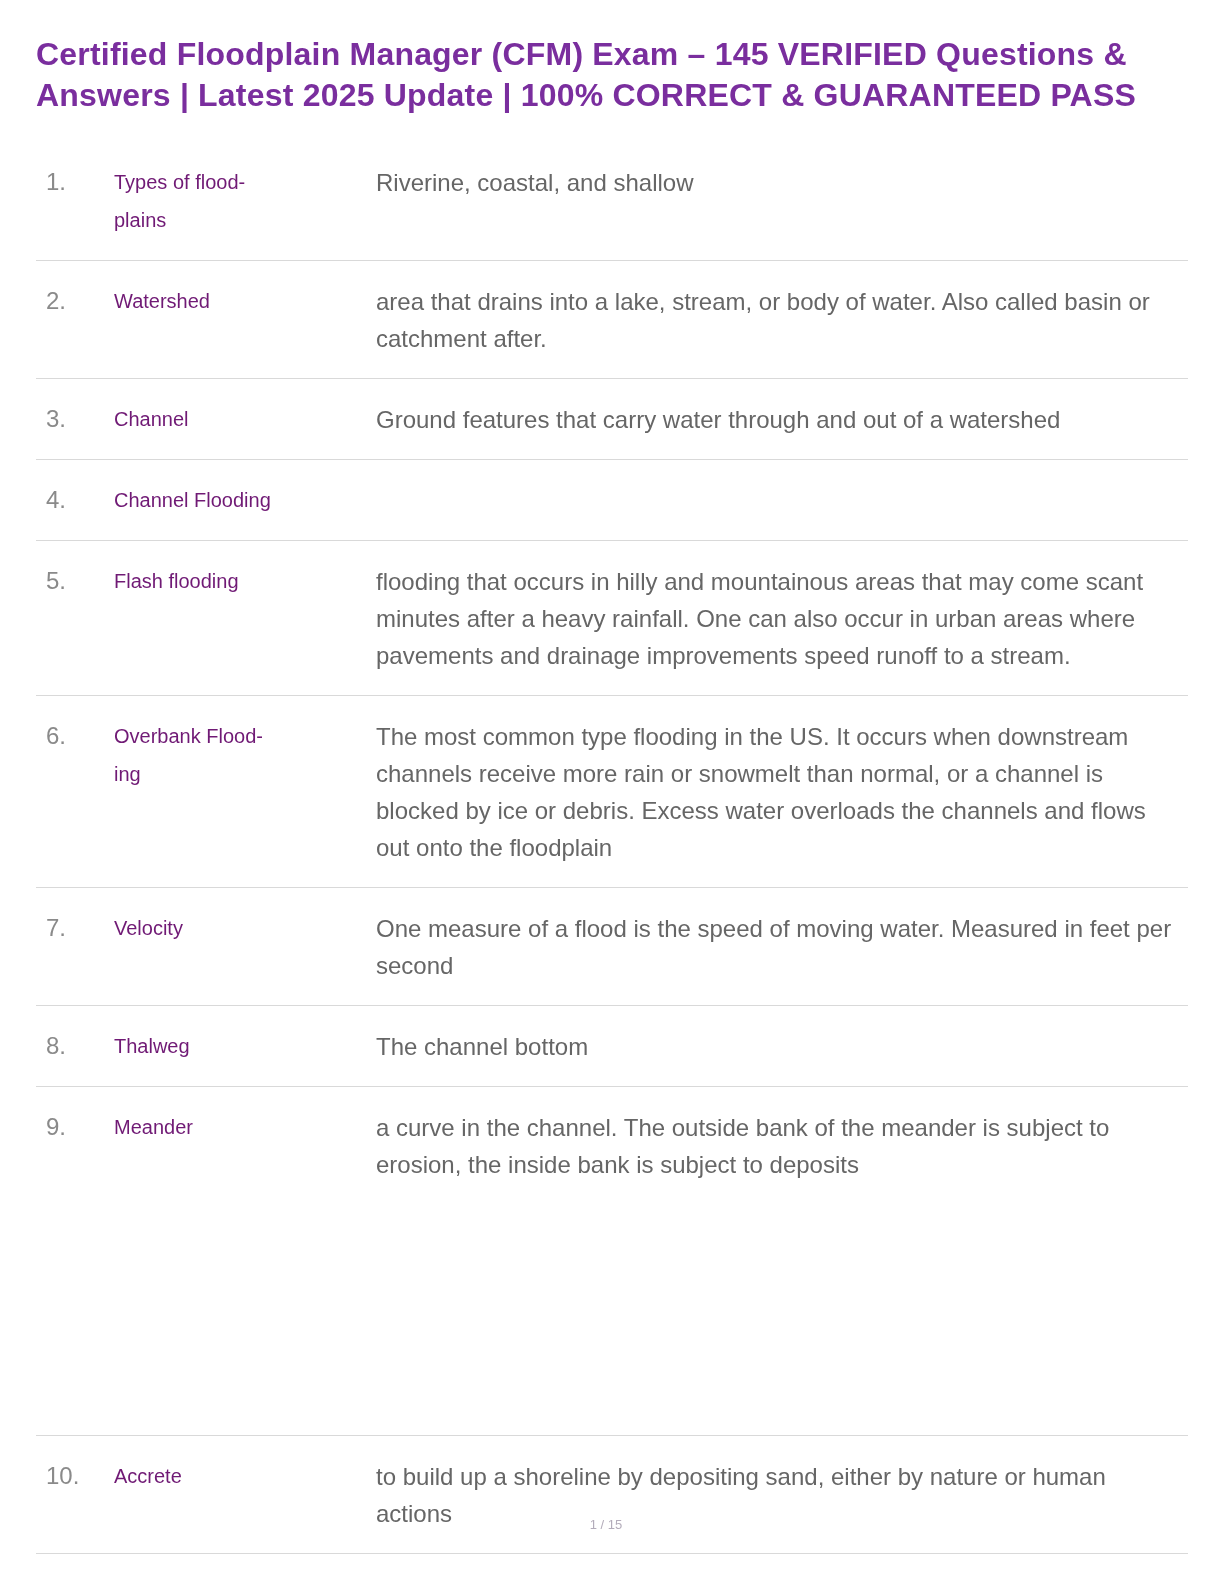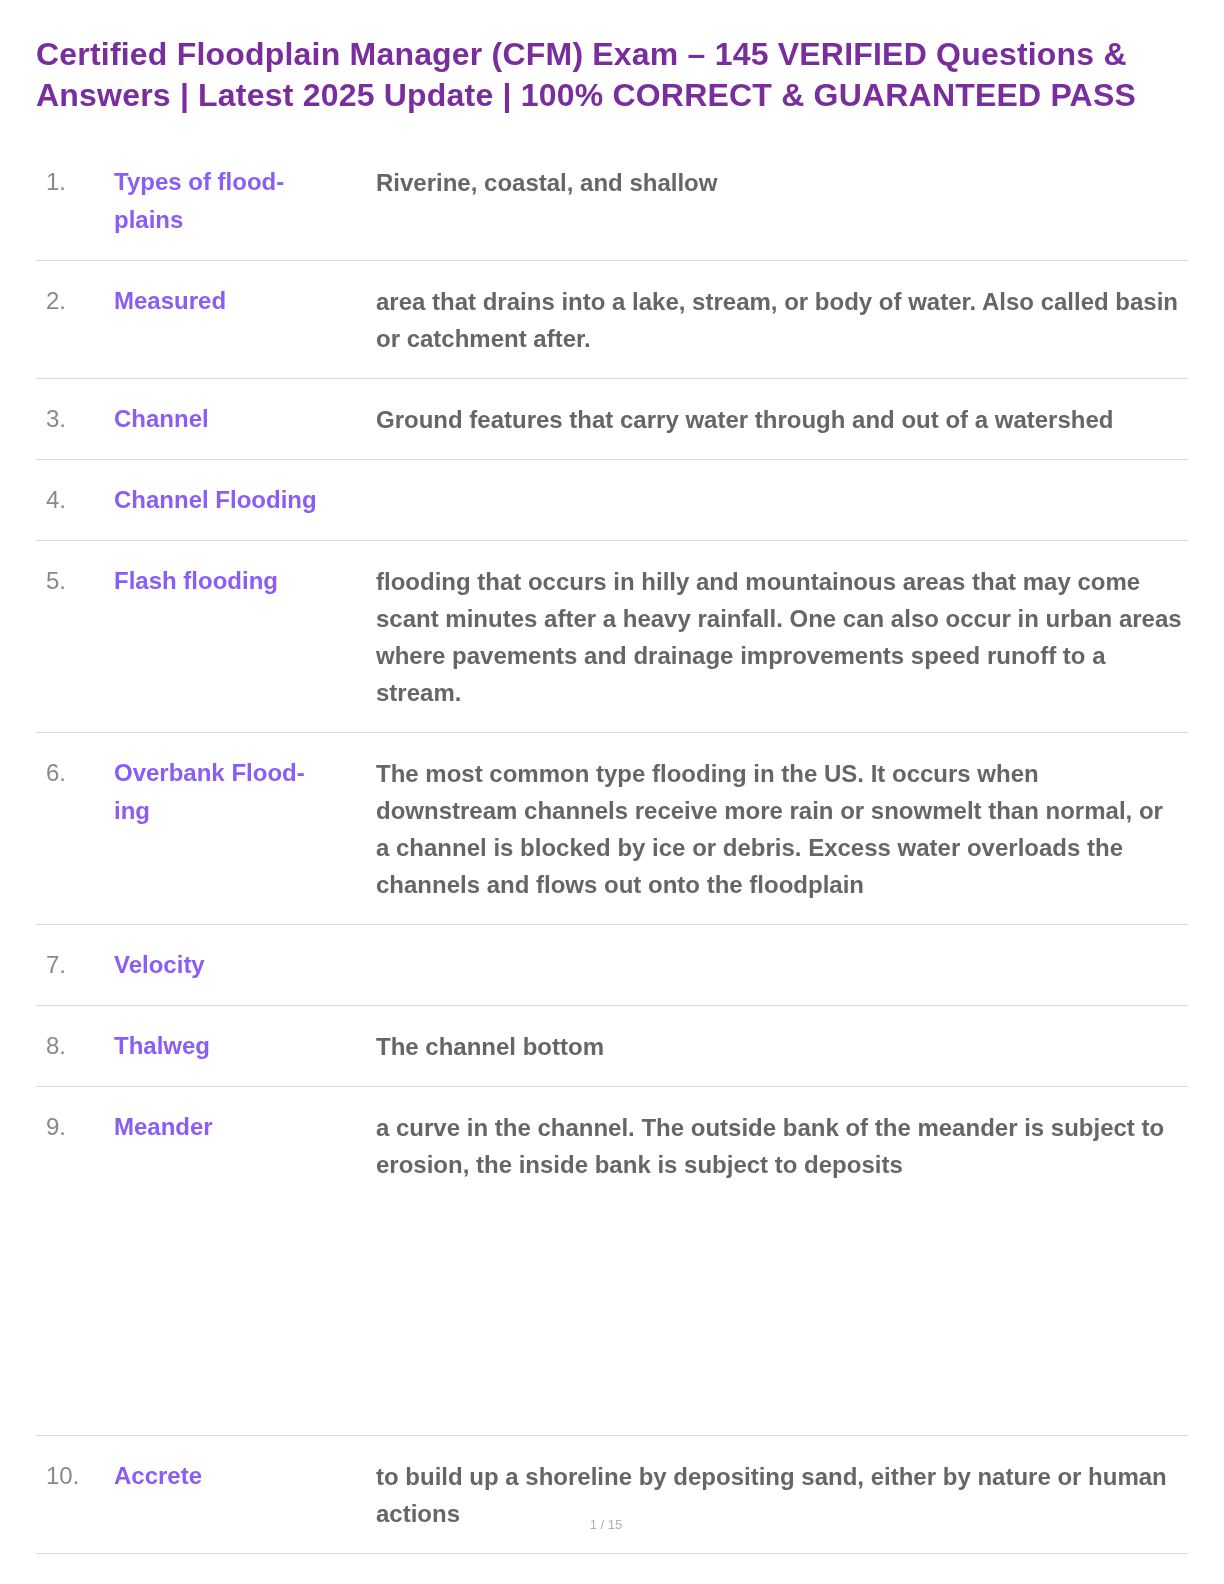--- a/index.html
+++ b/index.html
@@ -38,32 +38,32 @@
   .row:nth-of-type(9) { padding-bottom: 252px; }
   .num {
     flex: 0 0 68px;
     color: #8a8a8a;
     font-size: 24px;
     line-height: 38px;
     font-weight: 400;
   }
   .term {
     flex: 0 0 262px;
-    color: #8b5cf6;
-    font-size: 24px;
-    font-weight: 700;
+    color: #701a75;
+    font-size: 20px;
+    font-weight: 400;
     line-height: 38px;
     white-space: pre-line;
     padding-right: 14px;
   }
   .def {
     flex: 1 1 auto;
     color: #666666;
     font-size: 24px;
-    font-weight: 700;
+    font-weight: 400;
     line-height: 37px;
     padding-top: 1px;
   }
   .footer {
     position: absolute;
     left: 0;
     right: 12px;
     bottom: 58px;
     text-align: center;
     color: #b3acba;
@@ -78,21 +78,21 @@
   <div class="list">
   <div class="row">
     <div class="num">1.</div>
     <div class="term">Types of flood-
 plains</div>
     <div class="def">Riverine, coastal, and shallow</div>
   </div>
 
   <div class="row">
     <div class="num">2.</div>
-    <div class="term">Measured</div>
+    <div class="term">Watershed</div>
     <div class="def">area that drains into a lake, stream, or body of water. Also called basin or catchment after.</div>
   </div>
 
   <div class="row">
     <div class="num">3.</div>
     <div class="term">Channel</div>
     <div class="def">Ground features that carry water through and out of a watershed</div>
   </div>
 
   <div class="row">
@@ -109,20 +109,21 @@
   <div class="row">
     <div class="num">6.</div>
     <div class="term">Overbank Flood-
 ing</div>
     <div class="def">The most common type flooding in the US. It occurs when downstream channels receive more rain or snowmelt than normal, or a channel is blocked by ice or debris. Excess water overloads the channels and flows out onto the floodplain</div>
   </div>
 
   <div class="row">
     <div class="num">7.</div>
     <div class="term">Velocity</div>
+    <div class="def">One measure of a flood is the speed of moving water. Measured in feet per second</div>
   </div>
 
   <div class="row">
     <div class="num">8.</div>
     <div class="term">Thalweg</div>
     <div class="def">The channel bottom</div>
   </div>
 
   <div class="row">
     <div class="num">9.</div>

